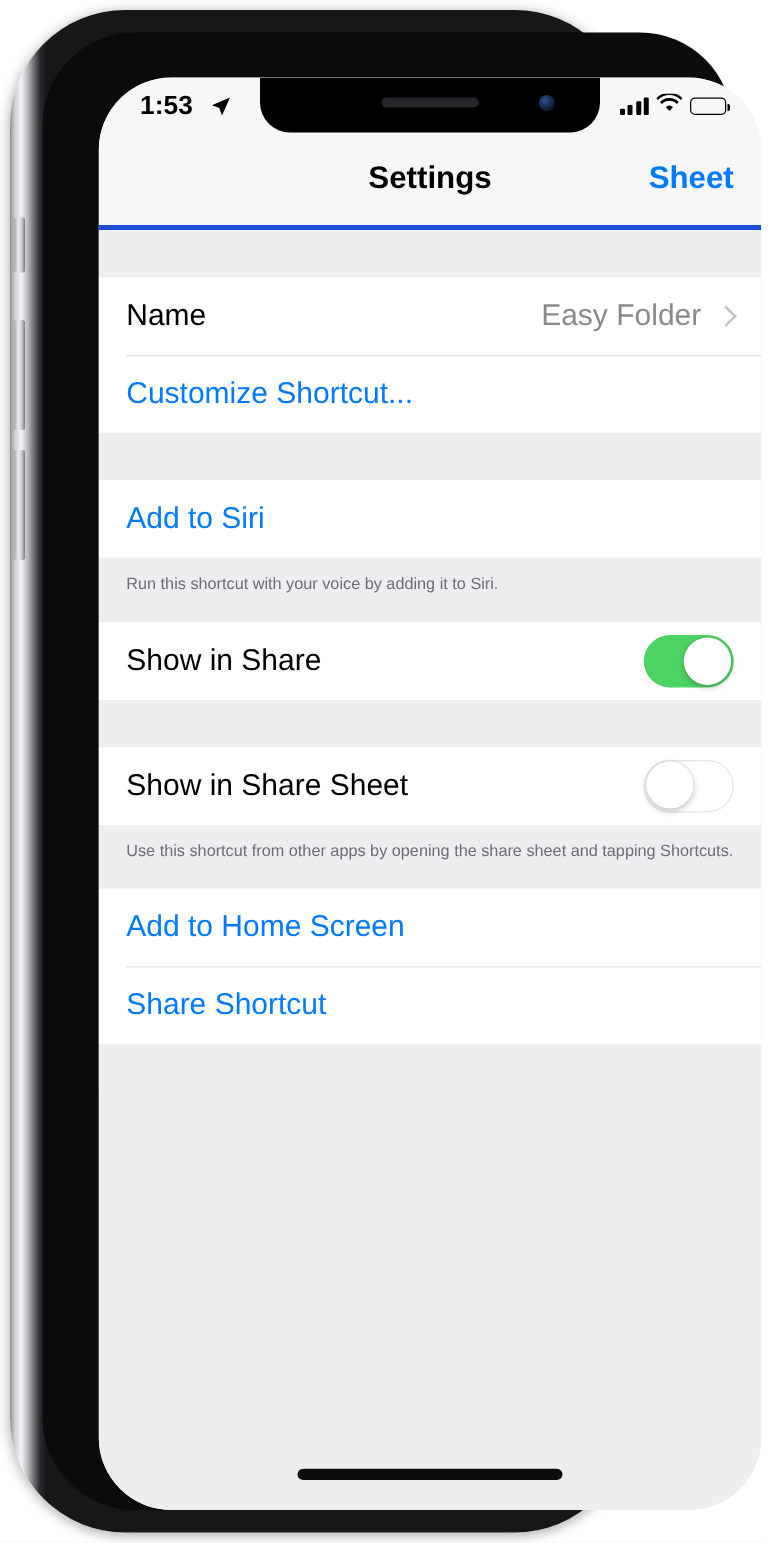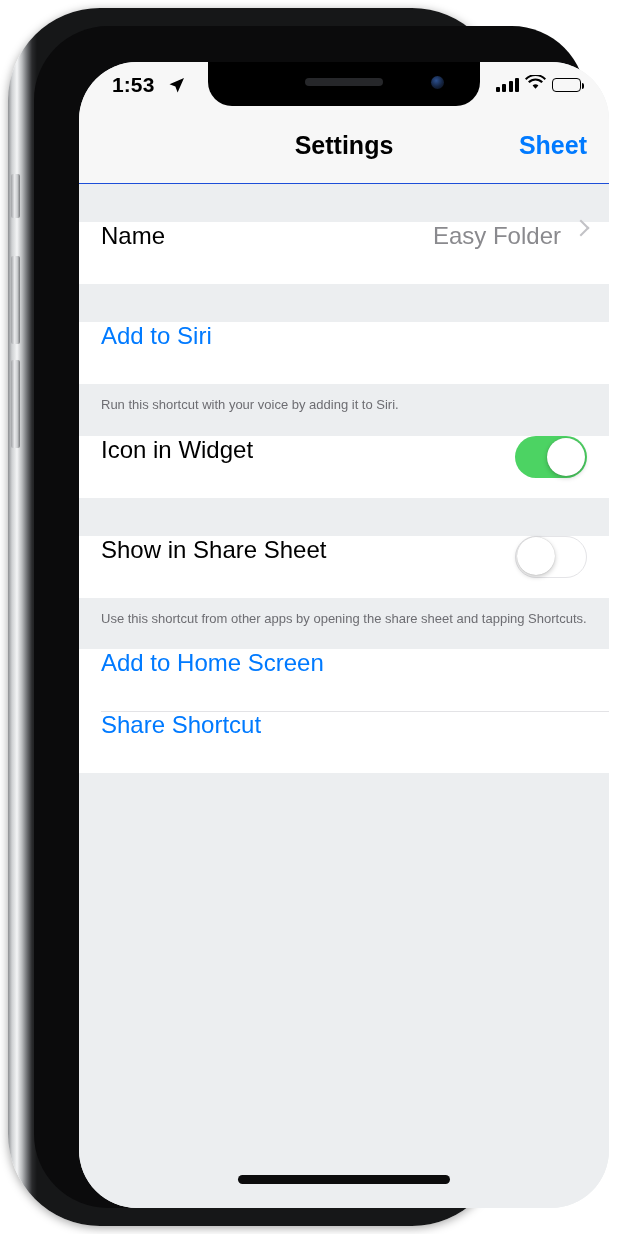--- a/index.html
+++ b/index.html
@@ -110,21 +110,21 @@
     content: ""; position: absolute; right: -4px; top: 4px;
     width: 2.2px; height: 6px; background: #000; border-radius: 0 2px 2px 0;
   }
   .battery-fill { height: 100%; background: #000; border-radius: 2px; }
 
   
   .navbar {
     position: absolute; left: 0; top: 44px;
     width: 100%; height: 78px;
     background: #f7f7f7;
-    border-bottom: 1px solid #1d4ed8;
+    border-bottom: 4px solid #1d4ed8;
     z-index: 19;
   }
   .nav-title {
     position: absolute; left: 50%; top: 50%;
     transform: translate(-50%,-50%);
     font-size: 25px; font-weight: bold; color: #000;
   }
   .nav-action {
     position: absolute; right: 22px; top: 50%;
     transform: translateY(-50%);
@@ -138,21 +138,21 @@
   .content {
     position: absolute; left: 0; top: 122px;
     width: 100%; bottom: 0;
     background: #eceef0;
   }
   .gap { height: 38px; background: #eceef0; }
   .group { background: #ffffff; }
   .row {
     position: relative;
     height: 62px;
-    display: flex; align-items: flex-start;
+    display: flex; align-items: center;
     padding: 0 22px;
     background: #ffffff;
     cursor: pointer;
   }
   .row + .row::before {
     content: ""; position: absolute;
     left: 22px; right: 0; top: 0; height: 1px;
     background: #e3e3e6;
   }
   .row-label {
@@ -280,34 +280,37 @@
       <div class="content">
 
         <div class="gap"></div>
 
         <div class="group">
           <div class="row">
             <span class="row-label">Name</span>
             <span class="row-value">Easy Folder</span>
             <span class="chevron"></span>
           </div>
+          <div class="row">
+            <span class="row-label link">Customize Shortcut...</span>
+          </div>
         </div>
 
         <div class="gap"></div>
 
         <div class="group">
           <div class="row">
             <span class="row-label link">Add to Siri</span>
           </div>
         </div>
         <div class="footer-text">Run this shortcut with your voice by adding it to Siri.</div>
 
         <div class="group">
           <div class="row">
-            <span class="row-label">Icon in Widget</span>
+            <span class="row-label">Show in Share</span>
             <span class="toggle on">
               <span class="knob"></span>
             </span>
           </div>
         </div>
 
         <div class="gap"></div>
 
         <div class="group">
           <div class="row">

